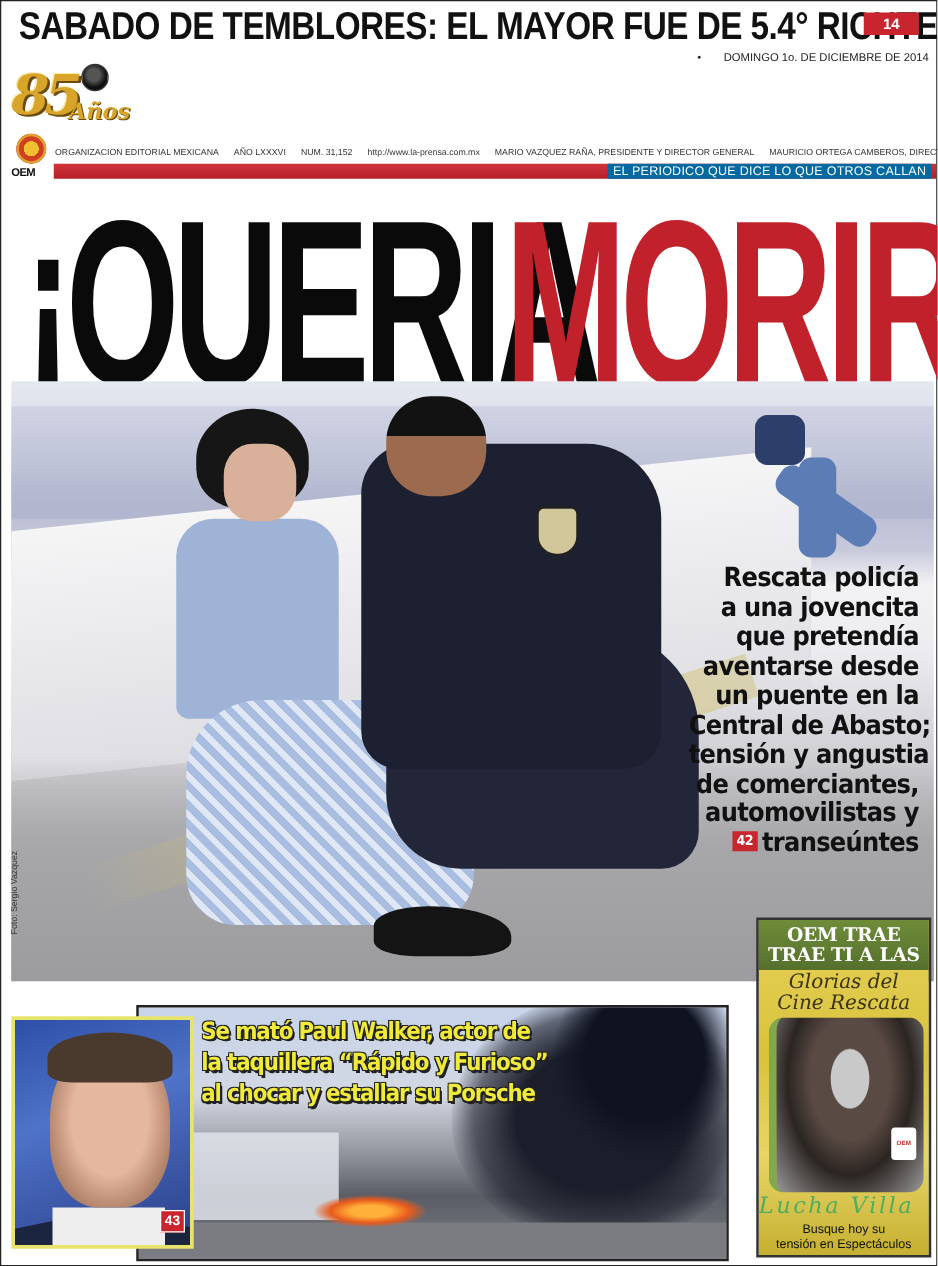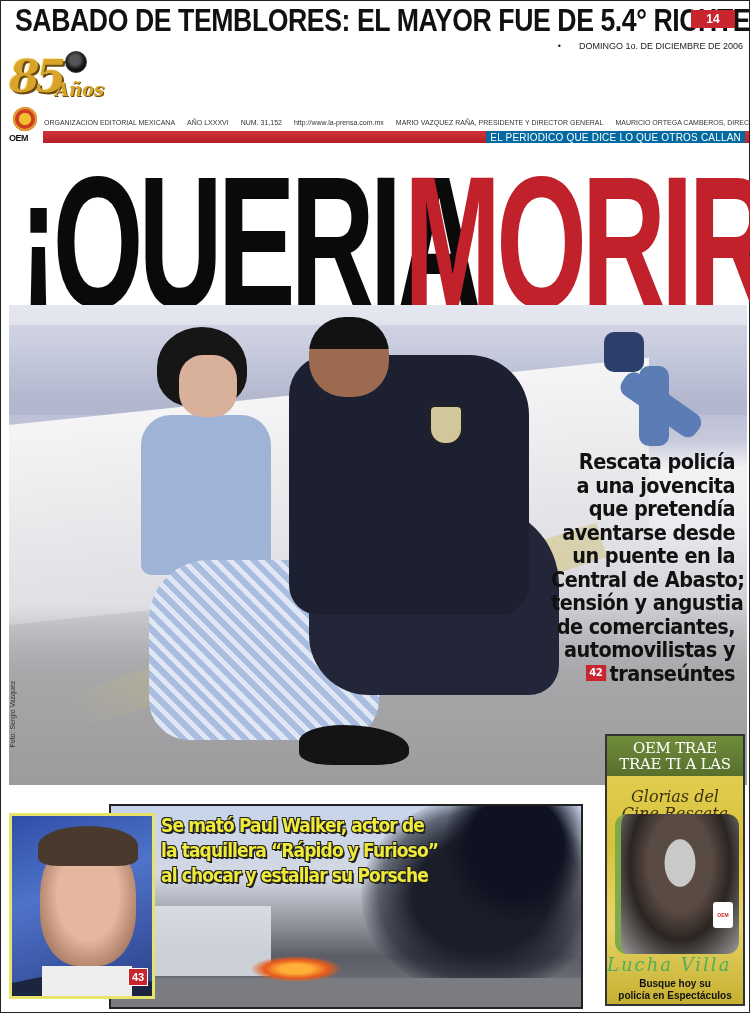--- a/index.html
+++ b/index.html
@@ -64,26 +64,26 @@
   .photo-credit { position: absolute; left: 2px; top: 640px; width: 10px; height: 110px; }
   .photo-credit span { position: absolute; left: -46px; top: 48px; width: 110px; transform: rotate(-90deg); font-size: 7px; color: #333; white-space: nowrap; }
 
   
   .deck { position: absolute; right: 14px; top: 450px; width: 200px; text-align: right; font-family: "DejaVu Sans", sans-serif; font-weight: 700; font-size: 21px; line-height: 23.5px; color: #111; letter-spacing: -0.6px; transform: scaleX(0.92); transform-origin: right top; }
   .deck .line { display: block; white-space: nowrap; }
   .badge-42 { position: relative; display: inline-block; width: 22px; height: 16px; font-size: 11px; background: #c8252f; color: #fff; vertical-align: middle; margin-right: 4px; text-align: center; line-height: 16px; top: -2px; }
 
   
   .promo { position: absolute; left: 604px; top: 733px; width: 140px; height: 272px; border: 2px solid #333; background: linear-gradient(180deg, #e7d25a 0%, #d8c23c 40%, #e8d566 70%, #c6b032 100%); }
-  .promo-top { height: 40px; background: linear-gradient(180deg,#6f8c3a,#56702c); color: #fff; font-family: "DejaVu Serif", serif; font-weight: 400; font-size: 15px; line-height: 16px; text-align: center; padding-top: 4px; letter-spacing: -0.3px; }
-  .promo-title { text-align: center; font-family: "DejaVu Serif", serif; font-style: italic; font-size: 16px; line-height: 17px; color: #3a3212; margin-top: 12px; }
+  .promo-top { height: 40px; background: linear-gradient(180deg,#6f8c3a,#56702c); color: #fff; font-family: "DejaVu Serif", serif; font-weight: 700; font-size: 15px; line-height: 16px; text-align: center; padding-top: 4px; letter-spacing: -0.3px; }
+  .promo-title { text-align: center; font-family: "DejaVu Serif", serif; font-style: italic; font-size: 16px; line-height: 17px; color: #3a3212; margin-top: 0; }
   .promo-photo { position: absolute; left: 8px; top: 78px; width: 124px; height: 140px; border-radius: 12px; background: radial-gradient(ellipse at 50% 35%, #c9c9c9 0 18%, #5a4a44 19% 38%, #2b2522 60%, #9a9a9a 100%); border-left: 6px solid #7fa94a; }
   .promo-photo .oem-mini { position: absolute; right: 6px; bottom: 26px; width: 20px; height: 26px; background: #fff; border-radius: 3px; display: flex; align-items: center; justify-content: center; font-size: 5px; font-weight: 700; color: #c23020; }
   .promo-name { position: absolute; left: 0; top: 218px; width: 136px; text-align: left; font-family: "DejaVu Serif", serif; font-style: italic; font-size: 18px; color: #4fae5e; letter-spacing: 2px; }
-  .promo-foot { position: absolute; left: 0; top: 242px; width: 136px; text-align: center; font-size: 10px; line-height: 12px; font-weight: 700; color: #111; }
+  .promo-foot { position: absolute; left: 0; top: 242px; width: 136px; text-align: center; font-size: 10px; line-height: 12px; font-weight: 400; color: #111; }
 
   
   .bottom-photo { position: absolute; left: 108px; top: 803px; width: 474px; height: 205px; border: 2px solid #222; overflow: hidden;
      background: linear-gradient(180deg,#c7d4ea 0%,#d3d8e2 35%,#8c8f98 60%,#5a5d66 75%,#7d7e84 100%); }
   .bottom-photo .smoke { position: absolute; left: 250px; top: -10px; width: 240px; height: 200px; border-radius: 50%; background: radial-gradient(ellipse,#1b1e2a 0 40%,rgba(27,30,42,.6) 60%,rgba(27,30,42,0) 72%); }
   .bottom-photo .smoke2 { position: absolute; left: 330px; top: -40px; width: 150px; height: 160px; border-radius: 50%; background: radial-gradient(ellipse,#0f1220 0 45%,rgba(15,18,32,0) 70%); }
   .bottom-photo .fire { position: absolute; left: 140px; top: 150px; width: 90px; height: 26px; border-radius: 50%; background: radial-gradient(ellipse,#ffb038 0 25%,#e85a1c 50%,rgba(200,60,20,0) 72%); }
   .bottom-photo .bldg { position: absolute; left: 40px; top: 100px; width: 120px; height: 70px; background: #dfe3ea; opacity: .85; }
   .bottom-photo .ground { position: absolute; left: 0; top: 172px; width: 474px; height: 33px; background: #7b7c82; }
   .bottom-headline { position: absolute; left: 160px; top: 812px; width: 330px; font-family: "DejaVu Sans", sans-serif; font-weight: 700; font-size: 19px; line-height: 25px; color: #f0ea3a; letter-spacing: -1px; transform: scaleX(0.9); transform-origin: left top; text-shadow: -1px -1px 0 #222, 1px -1px 0 #222, -1px 1px 0 #222, 1px 1px 0 #222, 2px 2px 0 #222; }
@@ -101,21 +101,21 @@
 
 <div class="page">
 
   <div class="top-banner">
     <span class="text">SABADO DE TEMBLORES: EL MAYOR FUE DE 5.4° RICHTER</span>
   </div>
   <div class="page-badge badge-14">14</div>
 
   <div class="dateline">
     <span class="bullet">•</span>
-    <span>DOMINGO 1o. DE DICIEMBRE DE 2006</span>
+    <span>DOMINGO 1o. DE DICIEMBRE DE 2014</span>
   </div>
 
   <div class="logo-85">
     <span class="num">85</span>
     <span class="lion"></span>
     <span class="anos">Años</span>
   </div>
 
   <div class="oem-logo">
     <span class="sun"></span>
@@ -186,21 +186,21 @@
     <div class="promo-title">
       <div>Glorias del</div>
       <div>Cine Rescata</div>
     </div>
     <div class="promo-photo">
       <div class="oem-mini">OEM</div>
     </div>
     <div class="promo-name">Lucha Villa</div>
     <div class="promo-foot">
       <div>Busque hoy su</div>
-      <div>policía en Espectáculos</div>
+      <div>tensión en Espectáculos</div>
     </div>
   </div>
 
   <div class="bottom-photo">
     <div class="bldg"></div>
     <div class="smoke"></div>
     <div class="smoke2"></div>
     <div class="ground"></div>
     <div class="fire"></div>
   </div>

